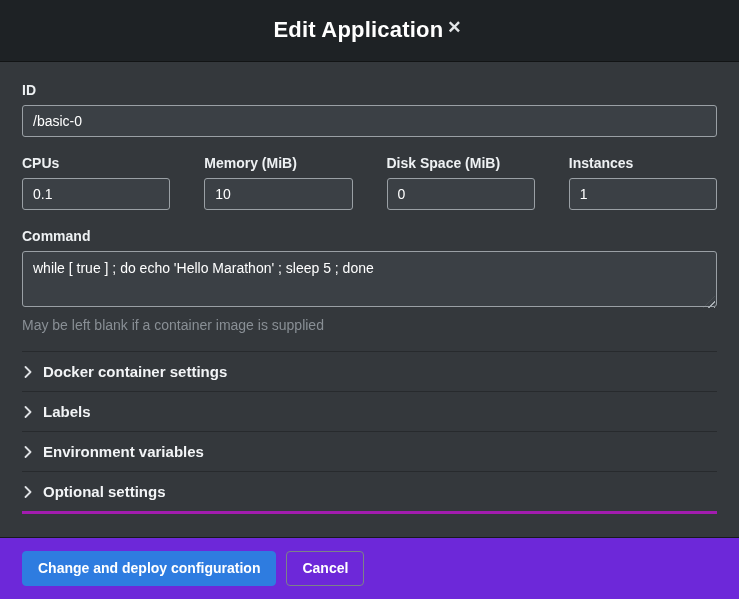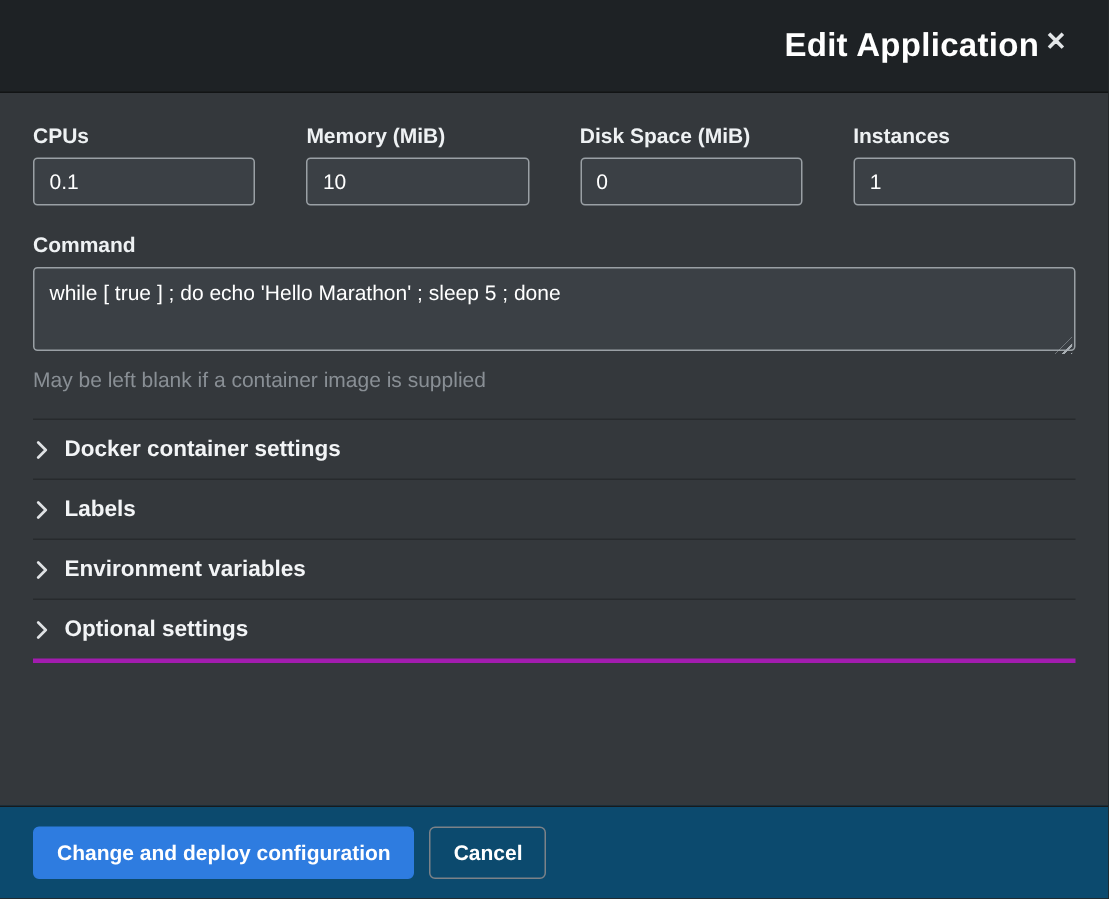--- a/index.html
+++ b/index.html
@@ -13,21 +13,21 @@
     display: flex;
     flex-direction: column;
     overflow: hidden;
   }
 
   
   .modal-header {
     background: #1e2225;
     padding: 17px 24px 18px 24px;
     display: flex;
-    justify-content: flex-end;
+    justify-content: center;
     align-items: flex-start;
     border-bottom: 1px solid #121415;
     flex: 0 0 auto;
   }
   .modal-title {
     color: #ffffff;
     font-size: 22px;
     font-weight: 600;
     letter-spacing: 0.2px;
     line-height: 1.2;
@@ -121,21 +121,21 @@
     color: #f2f4f6;
     font-size: 15px;
     font-weight: 700;
     line-height: 17px;
   }
   .chevron { display: inline-flex; width: 8px; height: 12px; }
 
   
   .modal-footer {
     flex: 0 0 auto;
-    background: #0c4a6e;
+    background: #6d28d9;
     border-top: 1px solid #171a1c;
     padding: 13px 22px;
     display: flex;
     align-items: center;
     gap: 10px;
   }
   .btn {
     font-family: "Liberation Sans", sans-serif;
     font-size: 14px;
     font-weight: 600;
@@ -162,20 +162,24 @@
 
   <div class="modal-header">
     <div class="modal-title">Edit Application</div>
     <button class="close-button">
       <span>✕</span>
     </button>
   </div>
 
   <div class="modal-body">
 
+    <div class="form-group">
+      <label class="form-label">ID</label>
+      <input class="text-input" type="text" value="/basic-0" style="">
+    </div>
 
     <div class="field-row">
       <div class="field-col">
         <label class="form-label">CPUs</label>
         <input class="text-input" type="text" value="0.1" style="">
       </div>
       <div class="field-col">
         <label class="form-label">Memory (MiB)</label>
         <input class="text-input" type="text" value="10" style="">
       </div>

